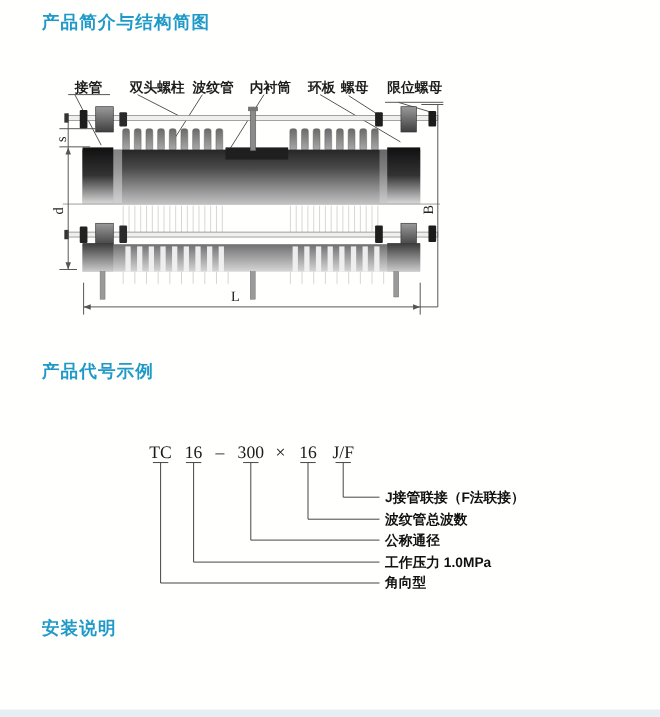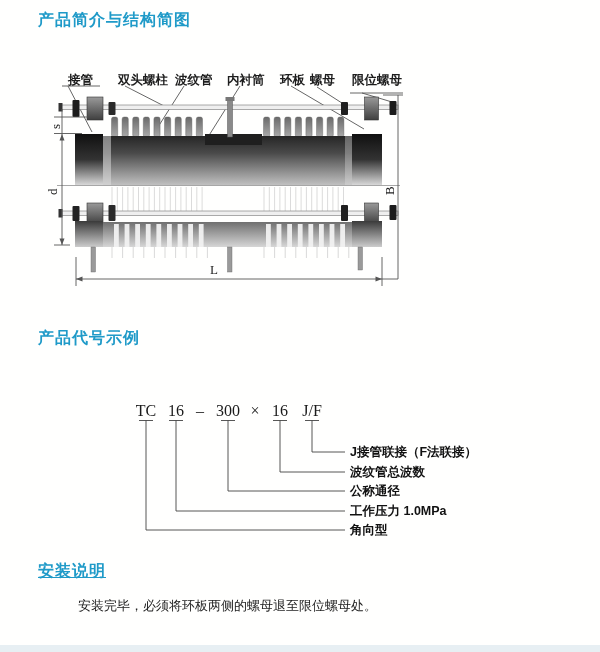--- a/index.html
+++ b/index.html
@@ -7,21 +7,21 @@
     width:600px;height:652px;position:relative;background:#fffffe;
     font-family:"Liberation Sans","DejaVu Sans",sans-serif;
     overflow:hidden;
   }
   .sec-title{
     position:absolute;left:38px;
     font-size:16px;font-weight:bold;color:#1f9ac8;letter-spacing:1px;
   }
   #title1{top:10px;}
   #title2{top:328px;}
-  #title3{top:561px;text-decoration:underline;}
+  #title3{top:561px;}
   .svgwrap{position:absolute;left:0;}
   #diagram-wrap{top:60px;width:600px;height:292px;}
   #code-wrap{top:392px;width:556px;height:155px;}
   .install-text{
     position:absolute;left:78px;top:594px;width:470px;
     font-size:13px;line-height:23px;color:#222;font-weight:500;
   }
   .install-text p{margin:0;}
   #bottom-band{
     position:absolute;left:0;bottom:0;width:600px;height:7px;
@@ -294,16 +294,15 @@
     <text class="callout-label" x="350" y="103">公称通径</text>
     <text class="callout-label" x="350" y="123">工作压力 1.0MPa</text>
     <text class="callout-label" x="350" y="142">角向型</text>
   </g>
 </svg>
 </div>
 
 <div id="title3" class="sec-title">安装说明</div>
 
 <div class="install-text">
-  <p>安装完毕，必须将环板两侧的螺母退至限位螺母处。</p>
 </div>
 
 <div id="bottom-band"></div>
 
 </body></html>

